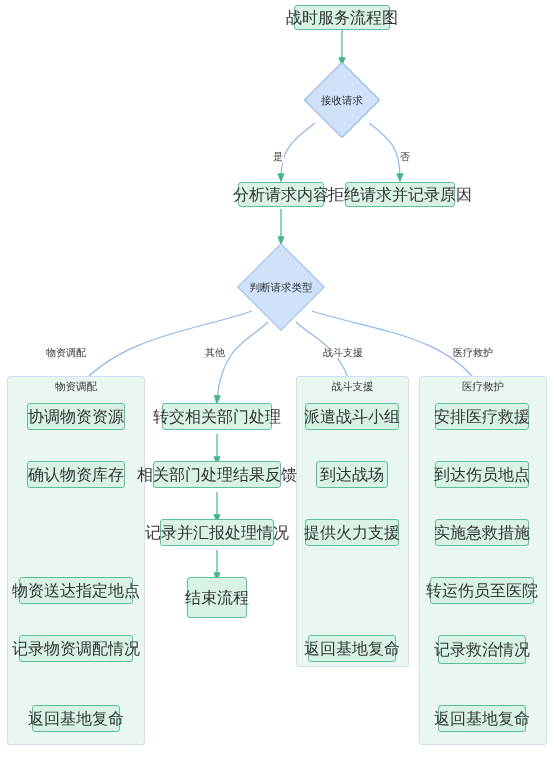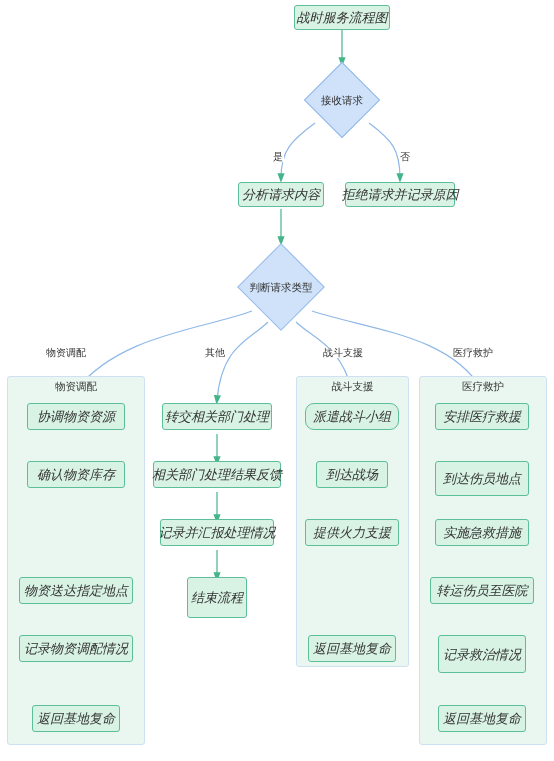--- a/index.html
+++ b/index.html
@@ -12,26 +12,25 @@
   #canvas{position:relative;width:554px;height:761px;}
   svg#wires{position:absolute;left:0;top:0;width:554px;height:761px;pointer-events:none;}
 
   .node{
     position:absolute;
     box-sizing:border-box;
     background:#d8f2e3;
     border:1px solid #5cbf9a;
     border-radius:3px;
     color:#333333;
-    font-size:13px;
+    font-size:16px;
     line-height:1;
     display:flex;align-items:center;justify-content:center;
     white-space:nowrap;
     z-index:3;
-    font-style:italic;
   }
   .diamond{
     position:absolute;
     box-sizing:border-box;
     background:#cfe2fa;
     border:1px solid #92b9e8;
     transform:rotate(45deg);
     z-index:2;
   }
   .diamond-label{
@@ -155,25 +154,25 @@
   <div class="node" style="left:27px;top:461px;width:98px;height:27px;">确认物资库存</div>
   <div class="node" style="left:19px;top:577px;width:114px;height:27px;">物资送达指定地点</div>
   <div class="node" style="left:19px;top:635px;width:114px;height:27px;">记录物资调配情况</div>
   <div class="node" style="left:32px;top:705px;width:88px;height:27px;">返回基地复命</div>
 
   <div class="node" style="left:162px;top:403px;width:110px;height:27px;">转交相关部门处理</div>
   <div class="node" style="left:153px;top:461px;width:128px;height:27px;">相关部门处理结果反馈</div>
   <div class="node" style="left:160px;top:519px;width:114px;height:27px;">记录并汇报处理情况</div>
   <div class="node" style="left:187px;top:577px;width:60px;height:41px;">结束流程</div>
 
-  <div class="node" style="left:305px;top:403px;width:94px;height:27px;border-radius:9px;">派遣战斗小组</div>
+  <div class="node" style="left:305px;top:403px;width:94px;height:27px;">派遣战斗小组</div>
   <div class="node" style="left:316px;top:461px;width:72px;height:27px;">到达战场</div>
   <div class="node" style="left:305px;top:519px;width:94px;height:27px;">提供火力支援</div>
   <div class="node" style="left:308px;top:635px;width:88px;height:27px;">返回基地复命</div>
 
   <div class="node" style="left:435px;top:403px;width:94px;height:27px;">安排医疗救援</div>
-  <div class="node" style="left:435px;top:461px;width:94px;height:35px;">到达伤员地点</div>
+  <div class="node" style="left:435px;top:461px;width:94px;height:27px;">到达伤员地点</div>
   <div class="node" style="left:435px;top:519px;width:94px;height:27px;">实施急救措施</div>
   <div class="node" style="left:430px;top:577px;width:104px;height:27px;">转运伤员至医院</div>
-  <div class="node" style="left:438px;top:635px;width:88px;height:38px;">记录救治情况</div>
+  <div class="node" style="left:438px;top:635px;width:88px;height:29px;">记录救治情况</div>
   <div class="node" style="left:438px;top:705px;width:88px;height:27px;">返回基地复命</div>
 
 </div>
 
 </body></html>

